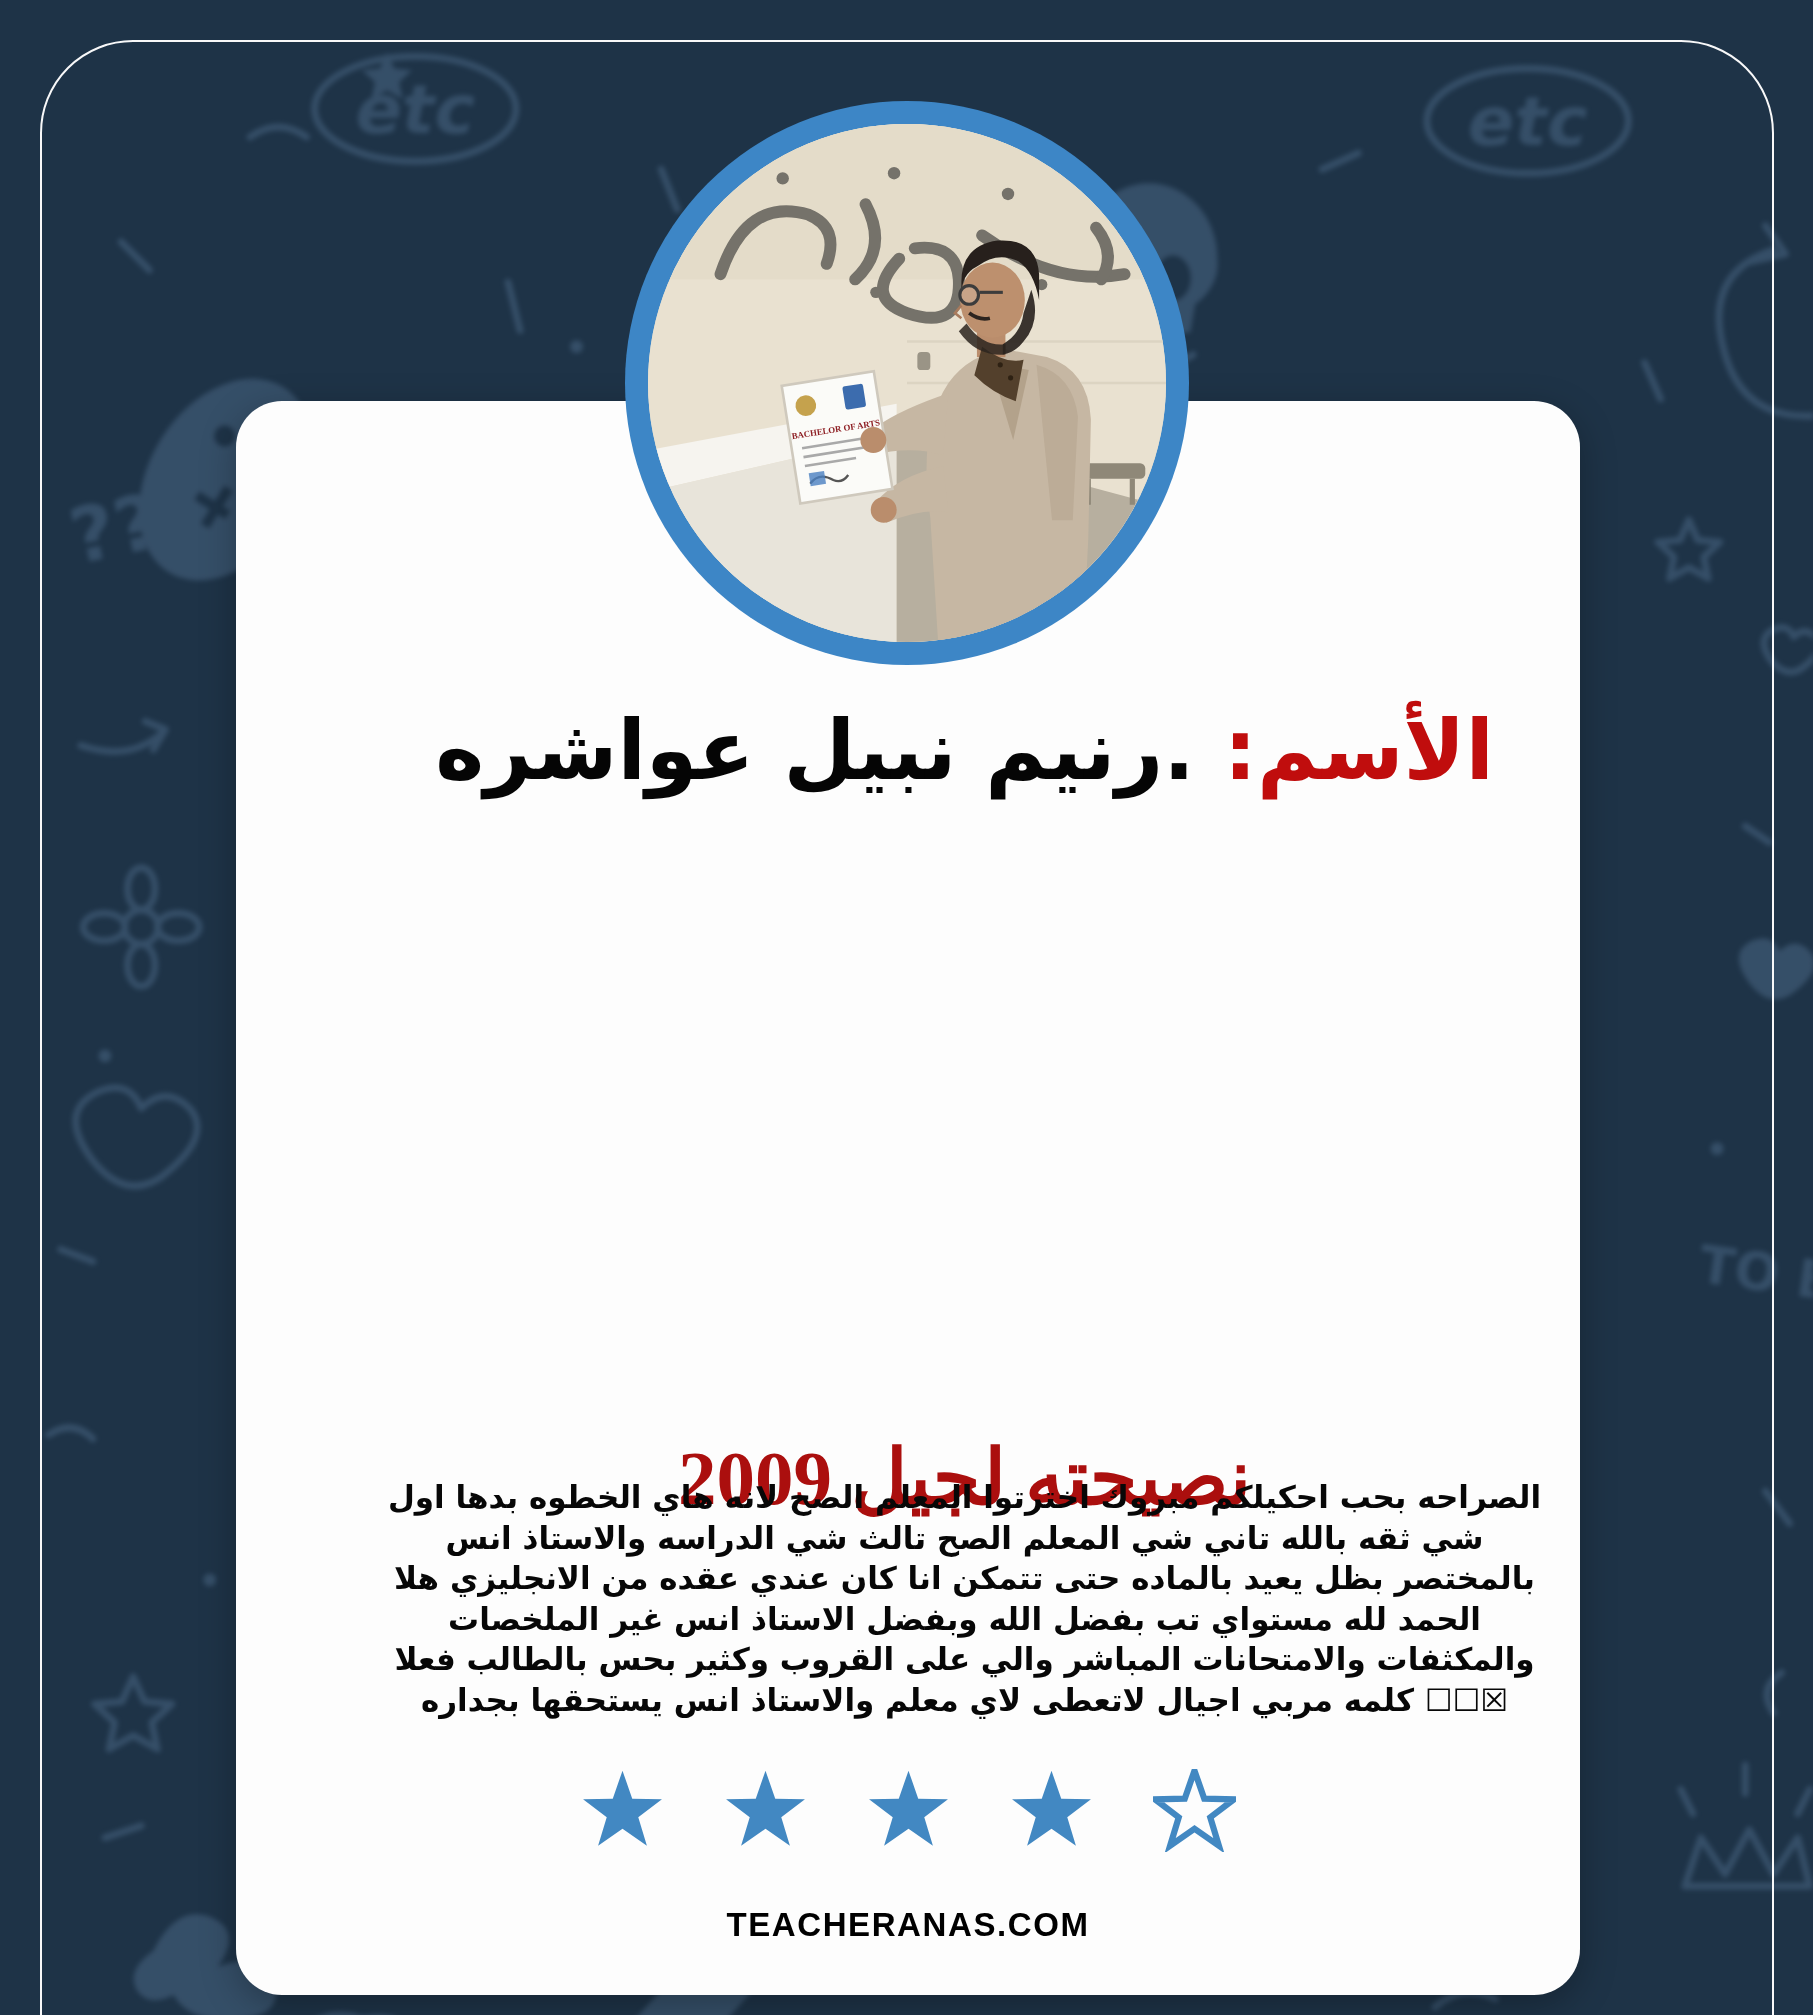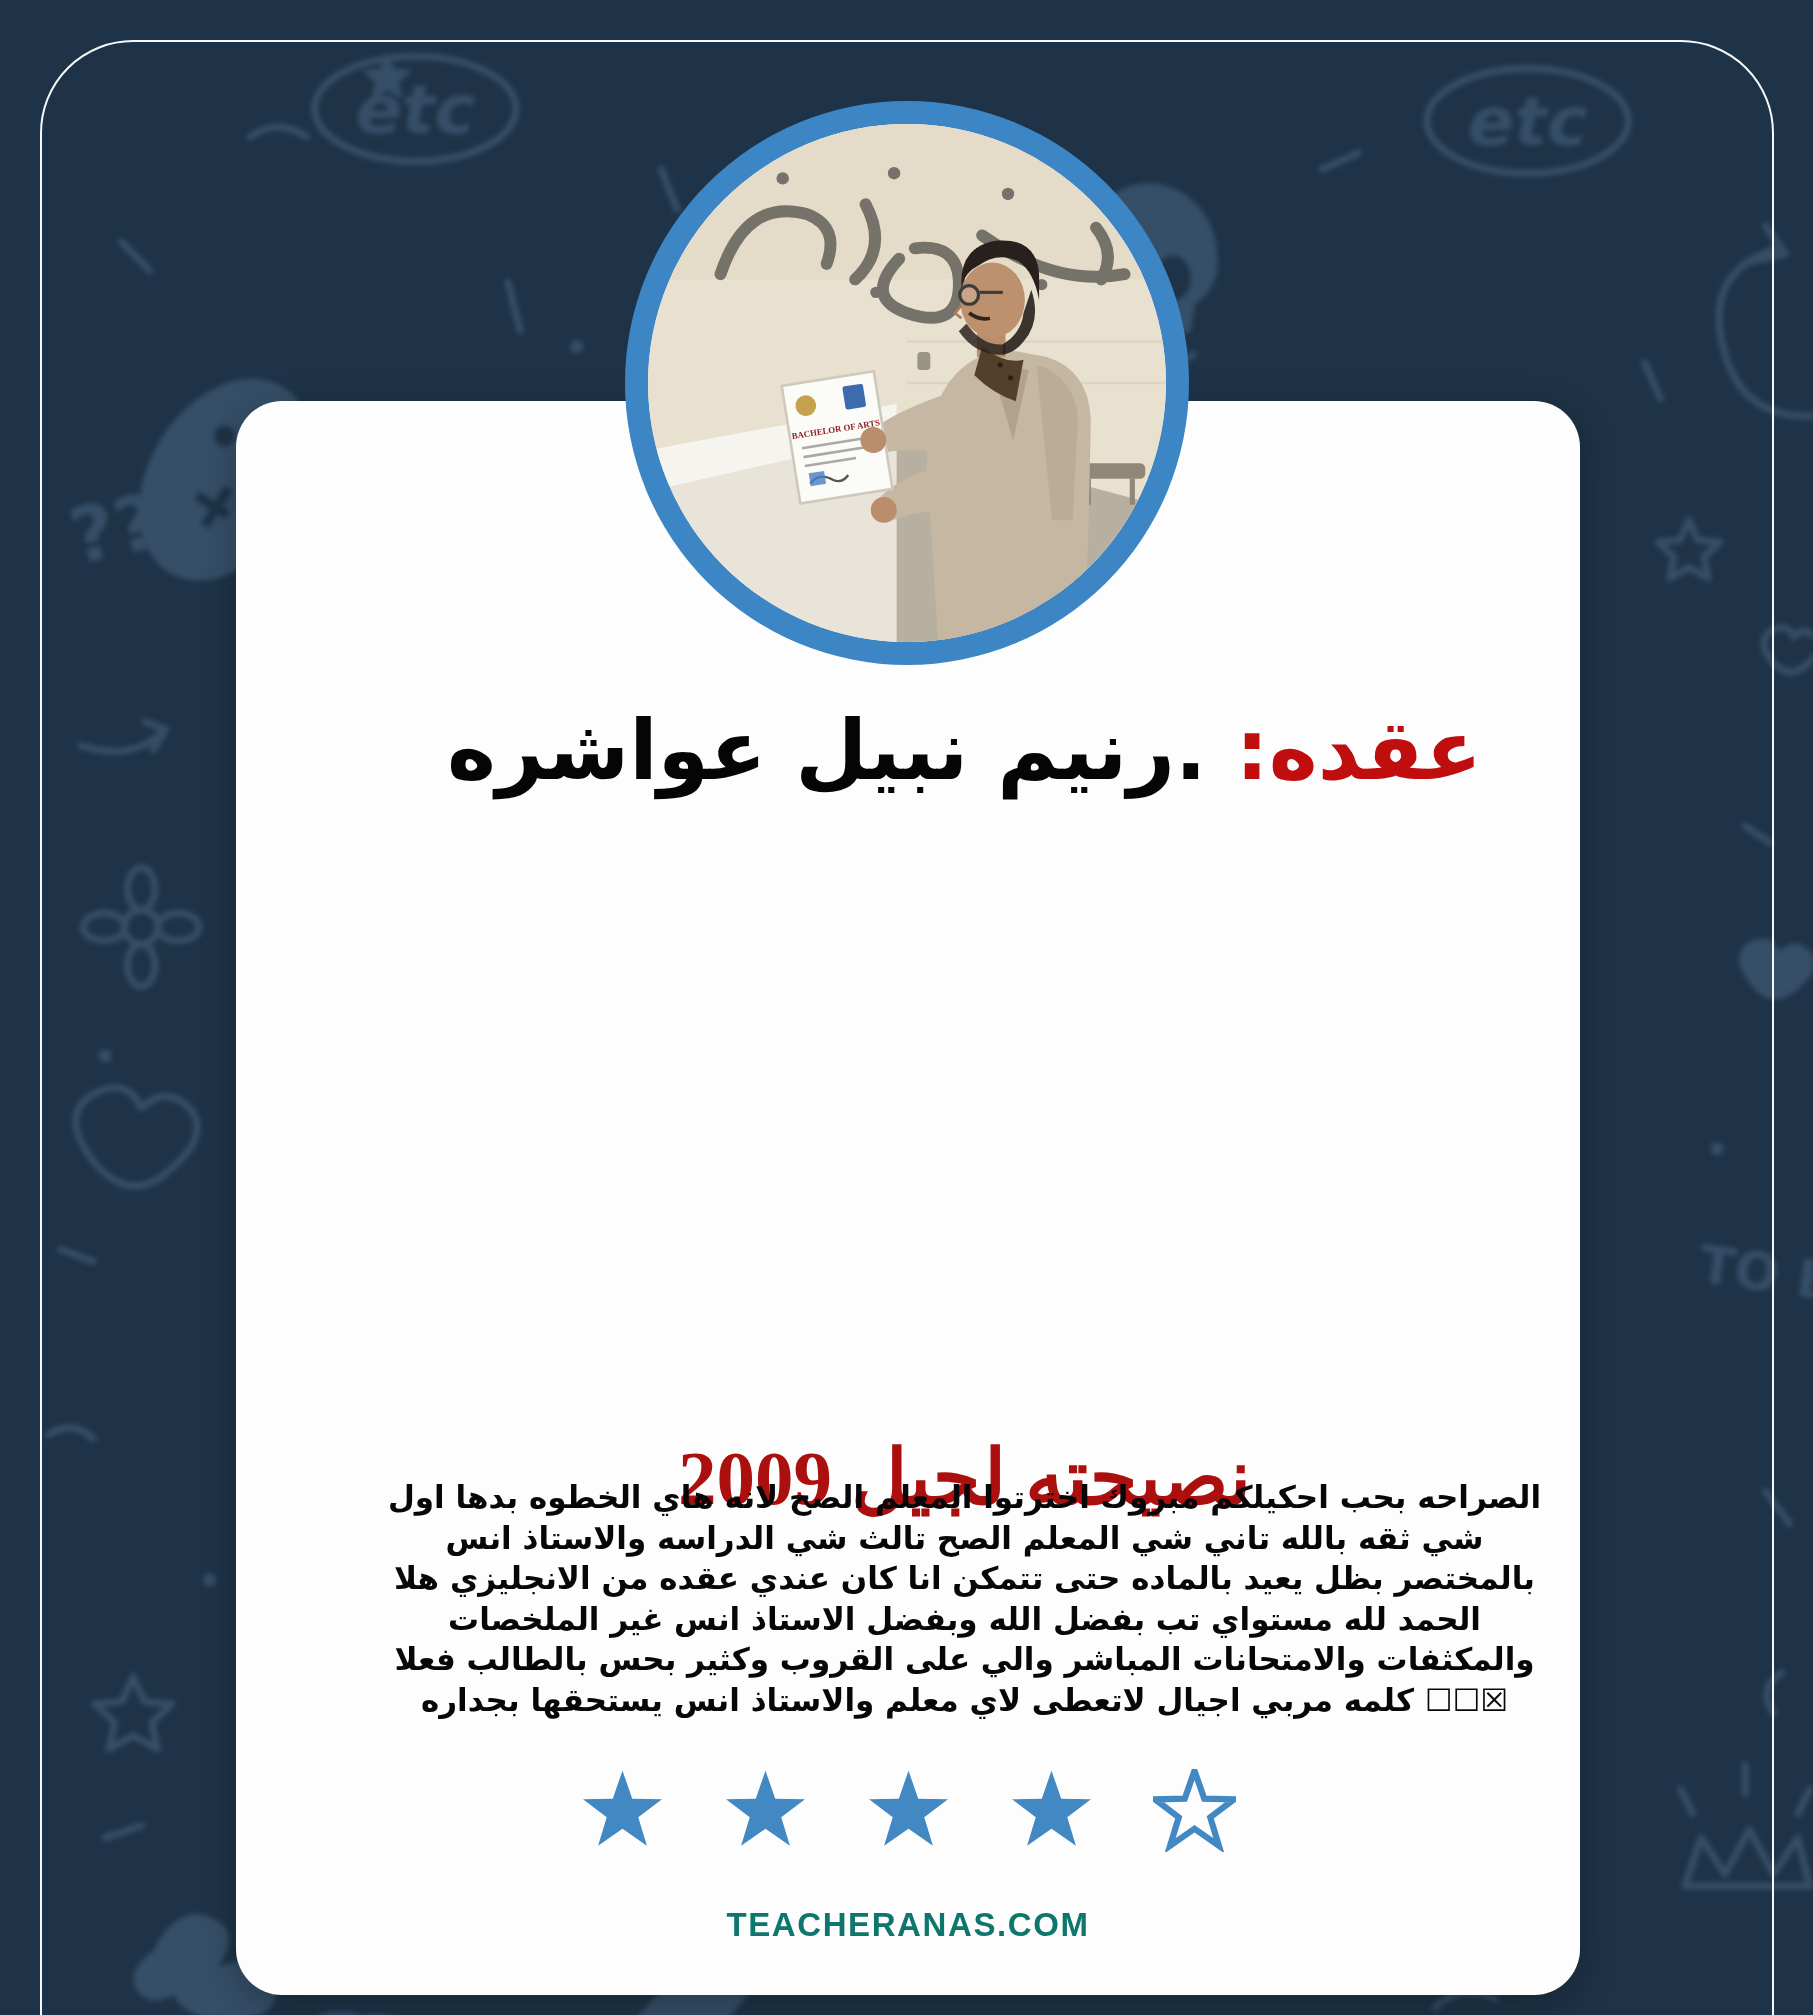--- a/index.html
+++ b/index.html
@@ -54,21 +54,21 @@
   .para-2{top:1076px;font-size:31px;line-height:1.31;}
   
   .stars{position:absolute;left:0;right:0;top:1368px;display:flex;justify-content:center;gap:60px;}
   .star{width:83px;height:83px;}
   .star-filled polygon{fill:var(--star-blue);}
   .star-outline polygon{fill:none;stroke:var(--star-blue);stroke-width:15;stroke-linejoin:miter;}
   
   .site{
     position:absolute;left:0;right:0;top:1505px;text-align:center;
     font-family:"Liberation Sans","DejaVu Sans",sans-serif;
-    font-weight:700;font-size:33px;letter-spacing:1.6px;color:#0f766e;
+    font-weight:700;font-size:33px;letter-spacing:1.6px;color:#000000;
   }
 </style>
 </head>
 <body>
 
 <div class="canvas">
 
   <svg class="doodles" viewBox="0 0 4500 5625" aria-hidden="true">
 
     <g>
@@ -180,21 +180,21 @@
     <circle class="ddf" cx="260" cy="2620" r="16"></circle>
     <circle class="ddf" cx="4260" cy="2850" r="16"></circle>
     <circle class="ddf" cx="520" cy="3920" r="16"></circle>
   </svg>
 
   <div class="frame"></div>
 
   <div class="card">
 
     <div class="tblock name-line">
-      <span class="name-label">عقده:</span>
+      <span class="name-label">الأسم:</span>
       <span> </span>
       <span class="name-value">.رنيم نبيل عواشره</span>
     </div>
 
 
     <div class="tblock heading heading-2">نصيحته لجيل 2009</div>
     <div class="tblock para para-2">الصراحه بحب احكيلكم مبروك اخترتوا المعلم الصح  لانه هاي الخطوه بدها اول
 شي ثقه بالله تاني شي المعلم الصح  تالث شي الدراسه والاستاذ انس
 بالمختصر بظل يعيد بالماده حتى تتمكن انا كان عندي عقده من الانجليزي هلا
 الحمد لله مستواي تب بفضل الله وبفضل الاستاذ انس غير الملخصات

